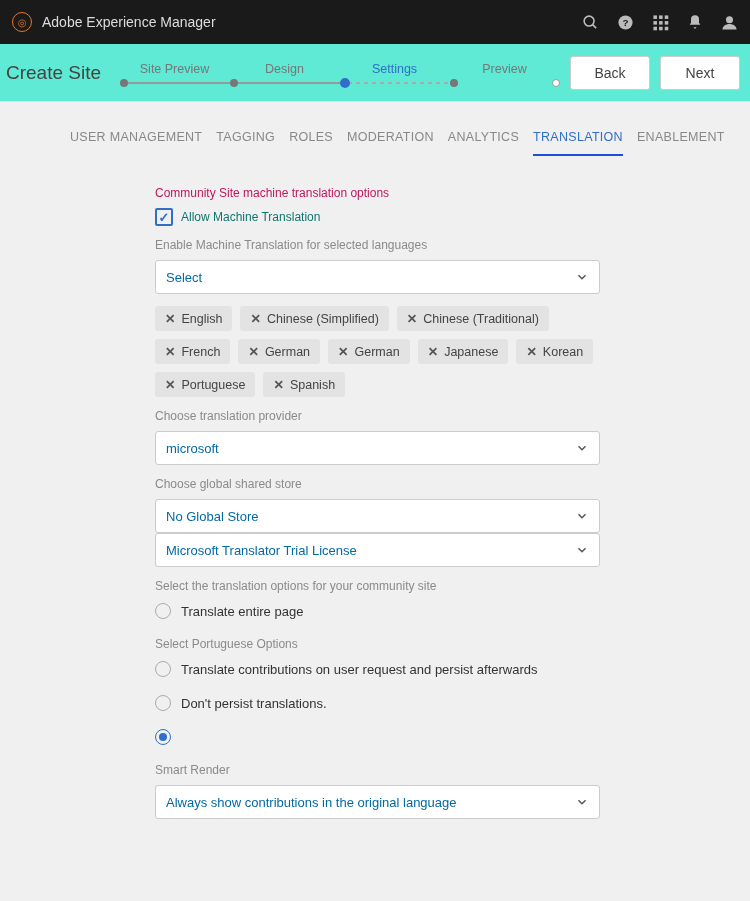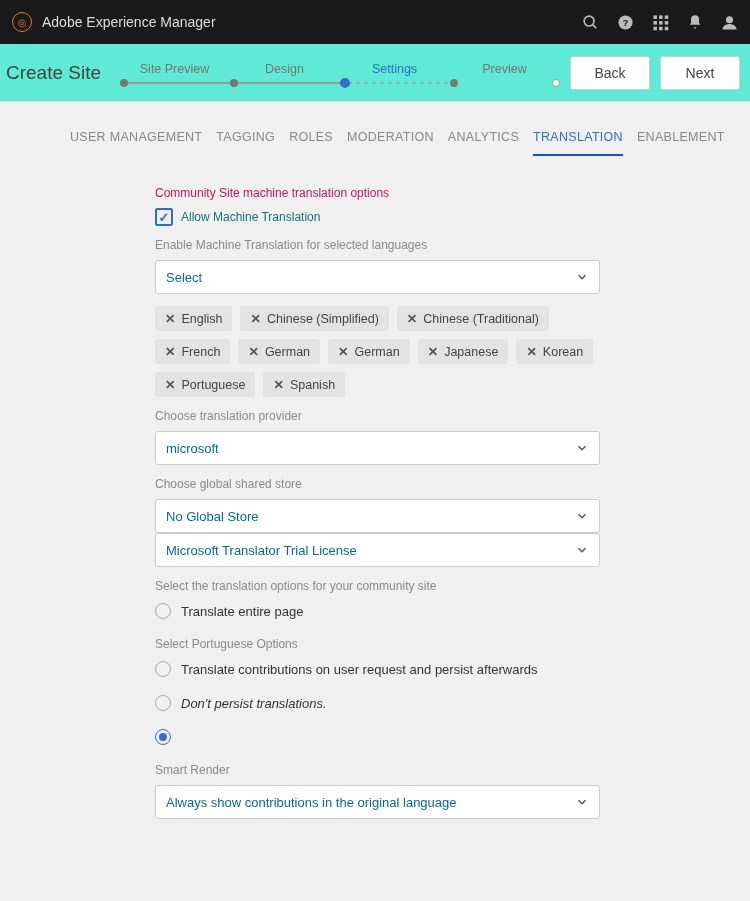--- a/index.html
+++ b/index.html
@@ -328,21 +328,21 @@
   <div class="radio-row">
     <div class="radio"></div>
     <div class="radio-lbl">Translate entire page</div>
   </div>
 
   <div class="sectlabel" style="margin-top:18px">Select Portuguese Options</div>
   <div class="radio-row">
     <div class="radio"></div>
     <div class="radio-lbl">Translate contributions on user request and persist afterwards</div>
   </div>
-  <div class="radio-row" style="margin-top:18px;font-style:italic;">
+  <div class="radio-row" style="margin-top:18px;">
     <div class="radio"></div>
     <div class="radio-lbl">Don't persist translations.</div>
   </div>
   <div class="radio-row" style="margin-top:18px;">
     <div class="radio sel"></div>
   </div>
 
   <div class="sectlabel" style="margin-top:18px">Smart Render</div>
   <div class="select">
     <span>Always show contributions in the original language</span>

